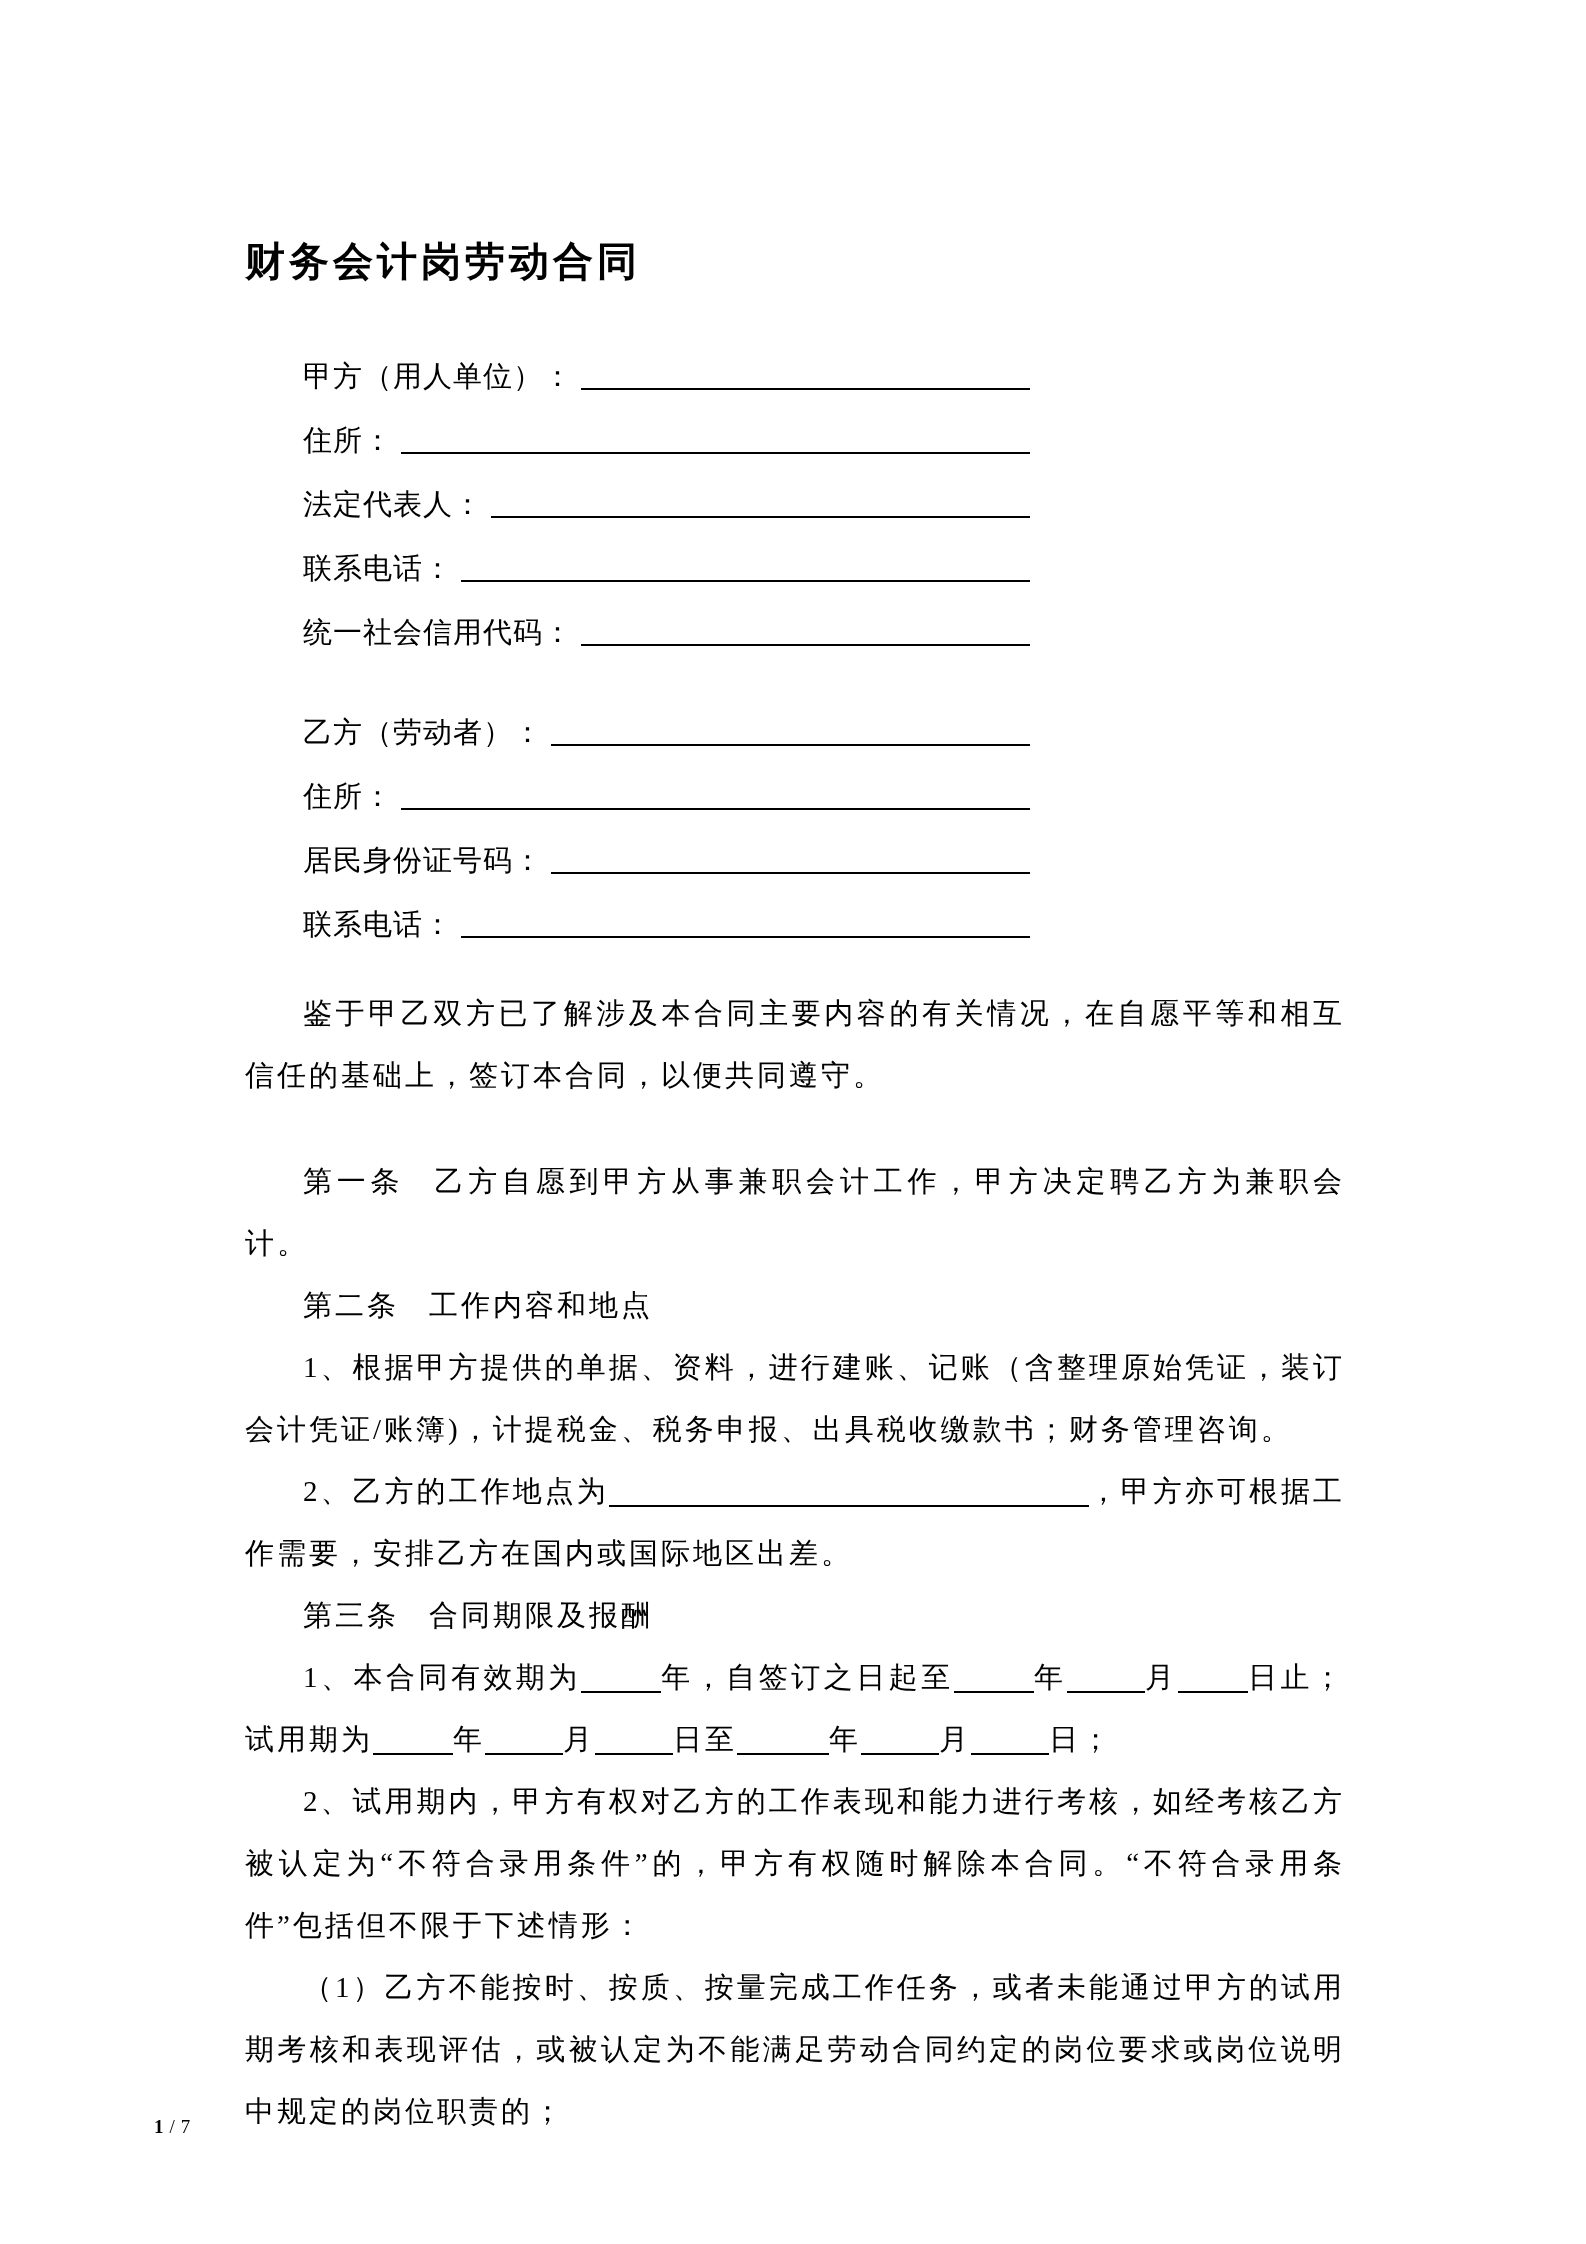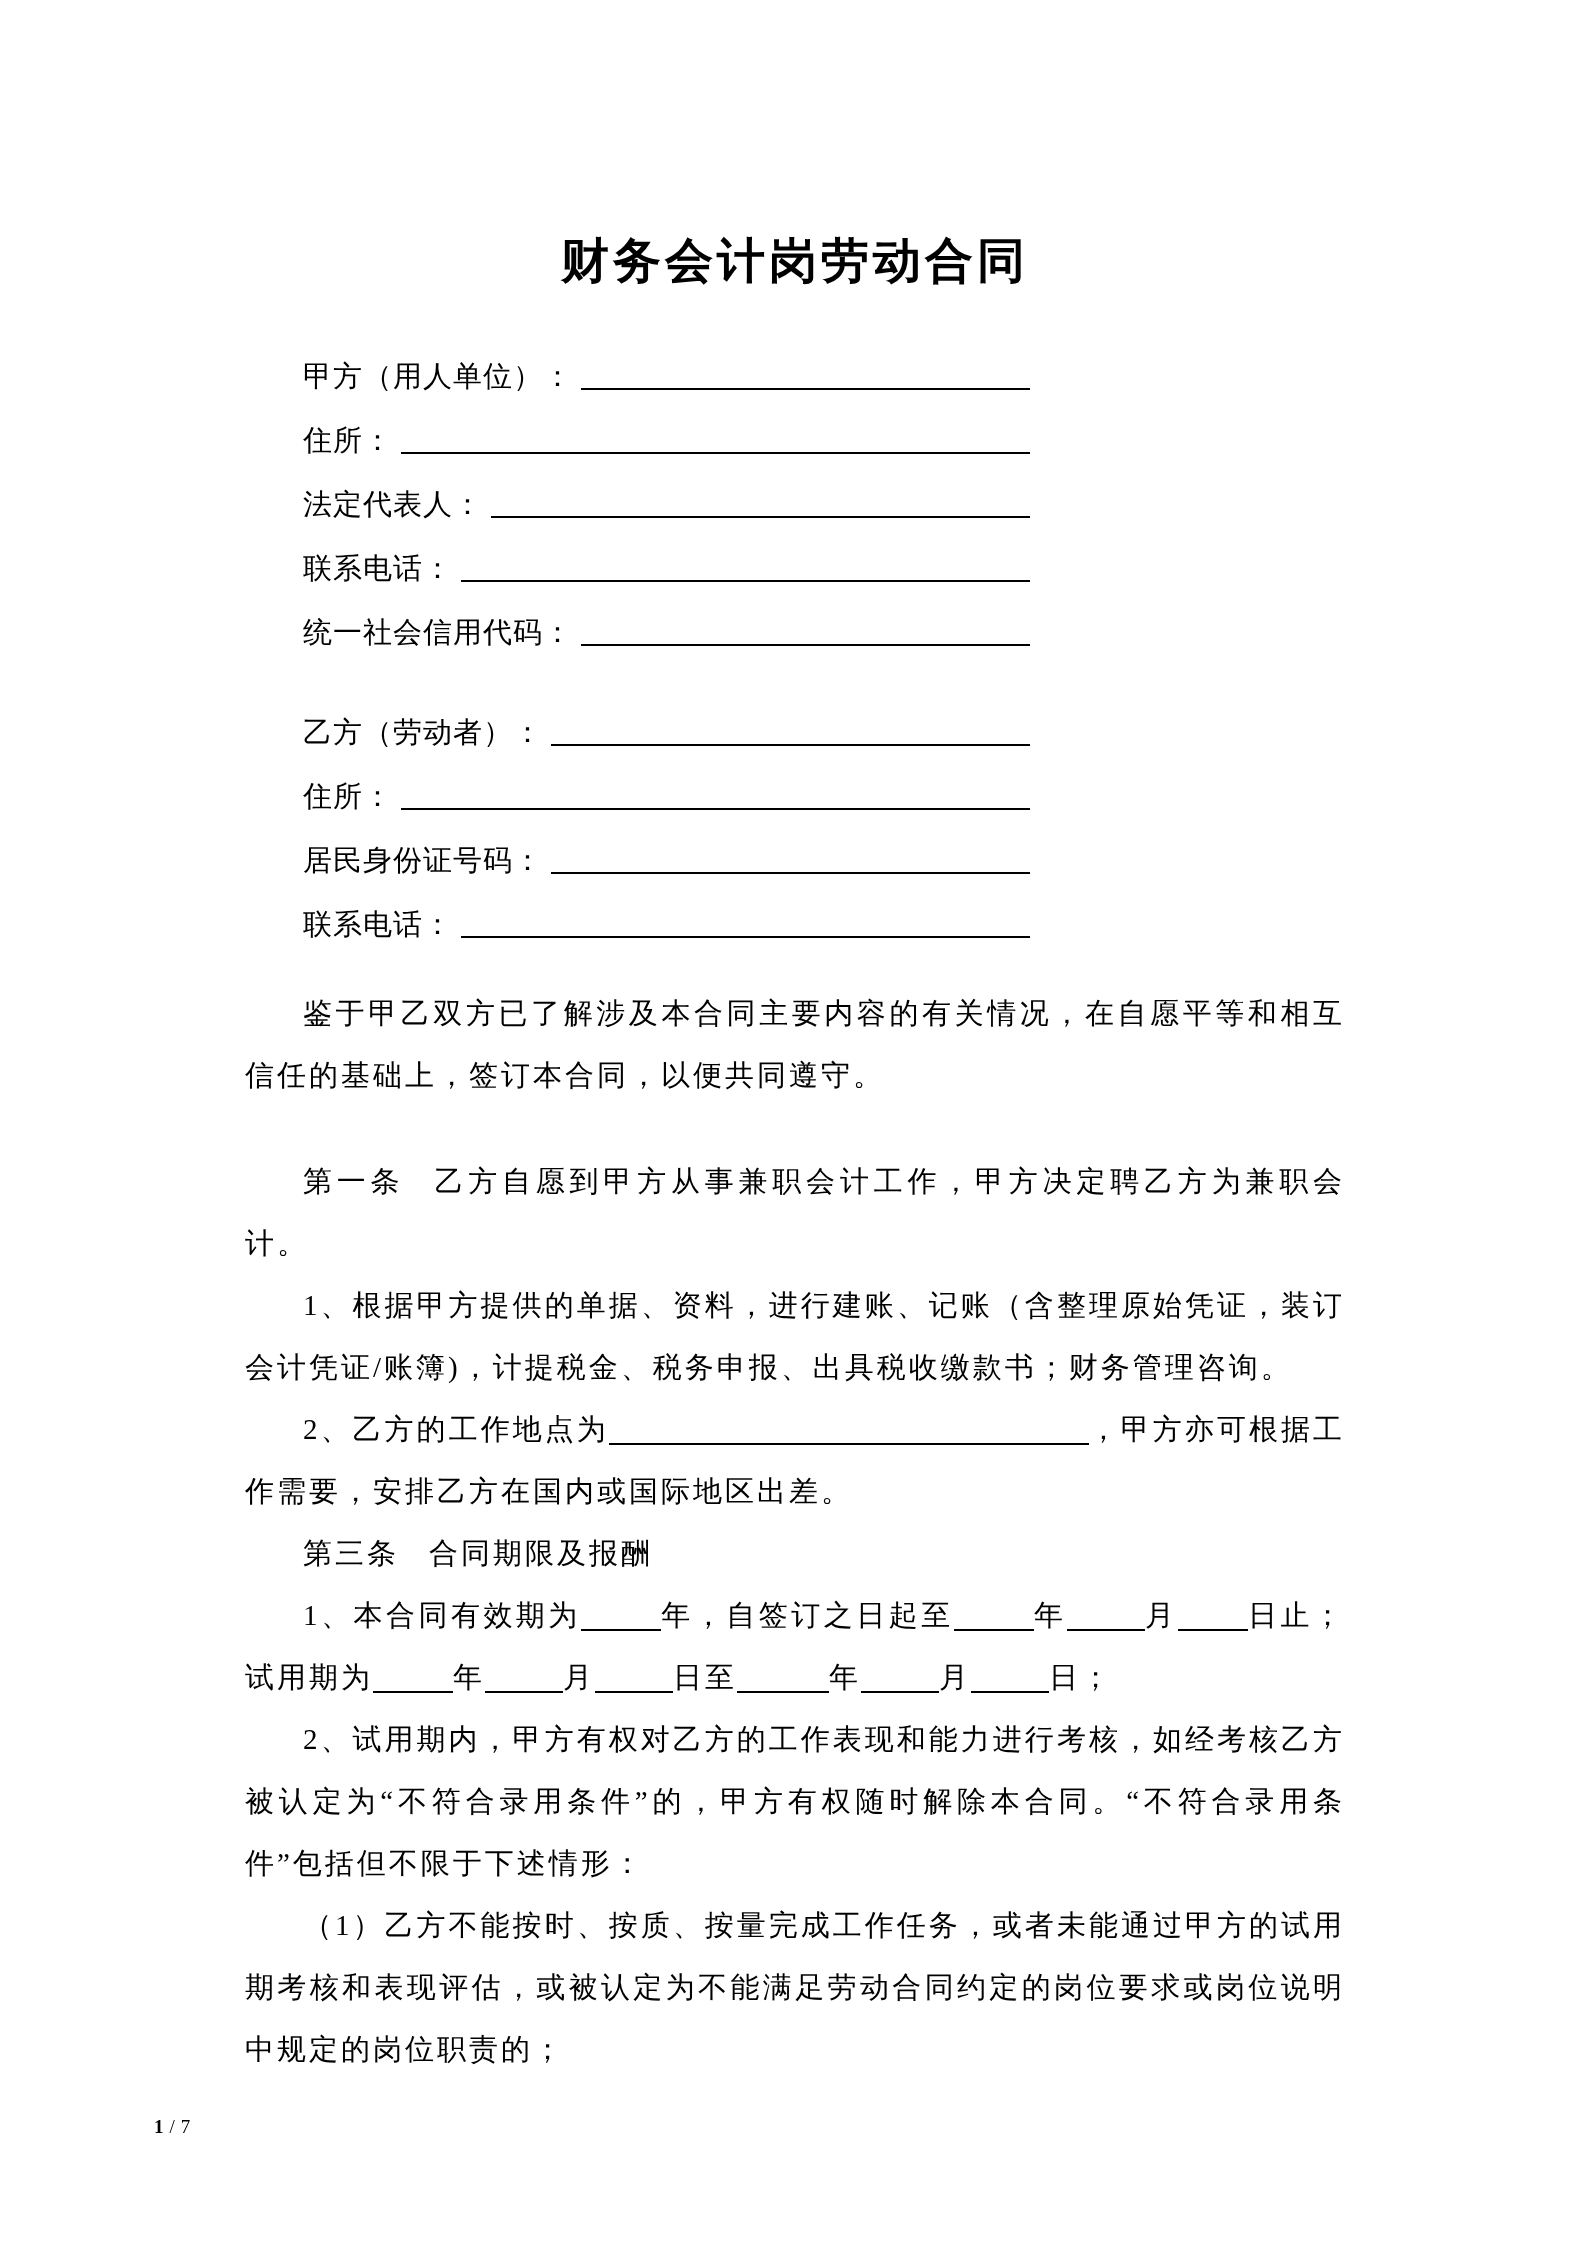--- a/index.html
+++ b/index.html
@@ -13,24 +13,24 @@
     overflow: hidden;
   }
   .content {
     position: absolute;
     left: 245px;
     top: 236px;
     width: 1100px;
   }
   .doc-title {
     margin: 0 0 46px 0;
-    text-align: center;
+    text-align: left;
     font-family: "Liberation Sans", "DejaVu Sans", sans-serif;
     font-weight: 700;
-    font-size: 48px;
+    font-size: 40px;
     letter-spacing: 4px;
     line-height: 50px;
   }
   .form-row {
     display: flex;
     align-items: flex-end;
     height: 64px;
     padding-left: 58px;
     width: 727px; 
     text-align: center;
@@ -127,20 +127,21 @@
       <div class="form-row">
         <span class="form-label">联系电话：</span>
         <span class="blank-line"></span>
       </div>
     </div>
 
     <p class="doc-text preamble">鉴于甲乙双方已了解涉及本合同主要内容的有关情况，在自愿平等和相互信任的基础上，签订本合同，以便共同遵守。</p>
 
     <p class="doc-text first-clause"><span class="clause-num">第一条</span><span>乙方自愿到甲方从事兼职会计工作，甲方决定聘乙方为兼职会计。</span></p>
 
+    <p class="doc-text"><span class="clause-num">第二条</span><span class="clause-title">工作内容和地点</span></p>
 
     <p class="doc-text"><span>1、根据甲方提供的单据、资料，进行建账、记账（含整理原始凭证，装订会计凭证/账簿)，计提税金、税务申报、出具税收缴款书；财务管理咨询。</span></p>
 
     <p class="doc-text"><span>2、乙方的工作地点为</span><span class="iblank" style="width: 480px;"></span><span>，甲方亦可根据工作需要，安排乙方在国内或国际地区出差。</span></p>
 
     <p class="doc-text"><span class="clause-num">第三条</span><span class="clause-title">合同期限及报酬</span></p>
 
     <p class="doc-text"><span>1、本合同有效期为</span><span class="iblank" style="width: 80px;"></span><span>年，自签订之日起至</span><span class="iblank" style="width: 80px;"></span><span>年</span><span class="iblank" style="width: 78px;"></span><span>月</span><span class="iblank" style="width: 70px;"></span><span>日止；试用期为</span><span class="iblank" style="width: 80px;"></span><span>年</span><span class="iblank" style="width: 78px;"></span><span>月</span><span class="iblank" style="width: 78px;"></span><span>日至</span><span class="iblank" style="width: 92px;"></span><span>年</span><span class="iblank" style="width: 78px;"></span><span>月</span><span class="iblank" style="width: 78px;"></span><span>日；</span></p>
 
     <p class="doc-text"><span>2、试用期内，甲方有权对乙方的工作表现和能力进行考核，如经考核乙方被认定为“不符合录用条件”的，甲方有权随时解除本合同。“不符合录用条件”包括但不限于下述情形：</span></p>

